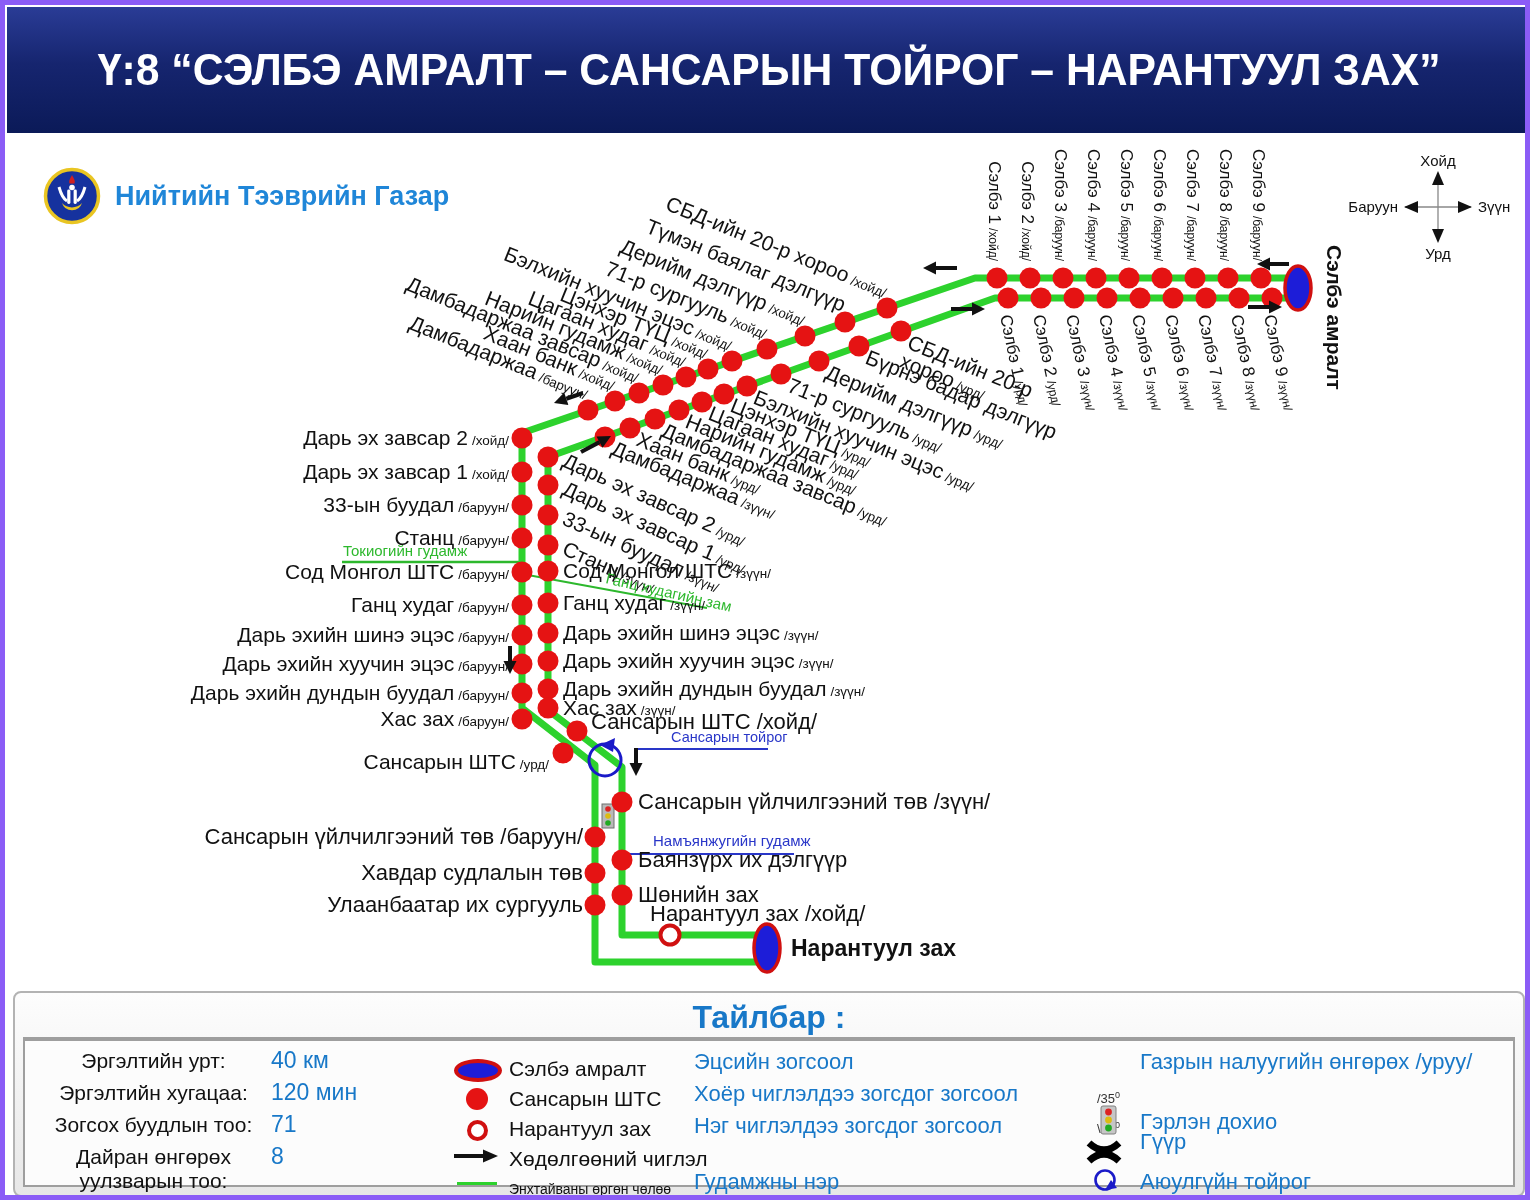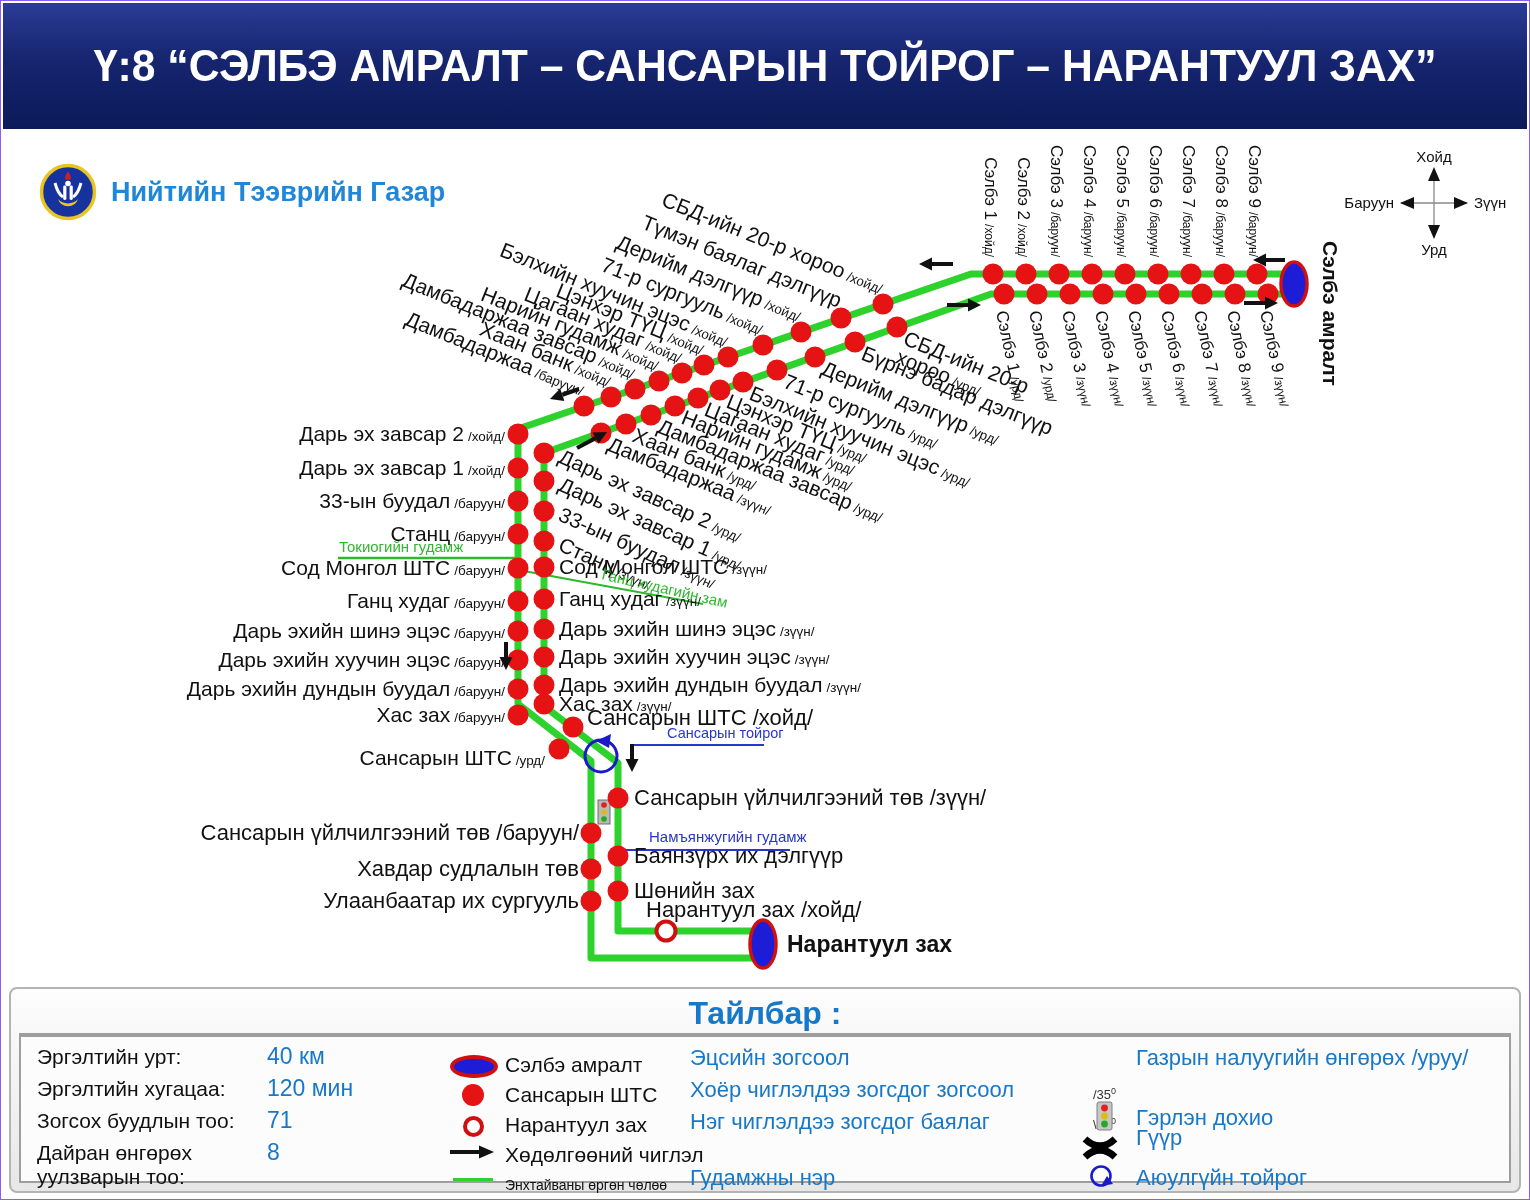--- a/index.html
+++ b/index.html
@@ -1,32 +1,32 @@
 <!DOCTYPE html>
 <html><head>
 <meta charset="utf-8">
 <style>
   html,body{margin:0;padding:0;background:#fff;}
   #page{position:relative;width:1530px;height:1200px;background:#ffffff;
         font-family:"Liberation Sans",sans-serif;overflow:hidden;
-        border:1px solid #8b5cf6;box-sizing:border-box;}
+        border:5px solid #8b5cf6;box-sizing:border-box;}
   .header{position:absolute;left:2px;top:2px;width:1524px;height:126px;
           background:linear-gradient(180deg,#2a3c96 0%,#16256f 45%,#0b1a58 100%);
           display:flex;align-items:center;justify-content:center;}
   .header-title{color:#ffffff;font-size:44px;font-weight:bold;white-space:nowrap;transform:scaleX(.97);}
   .logo{position:absolute;left:38px;top:162px;width:58px;height:58px;}
   .agency{position:absolute;left:110px;top:176px;font-size:27px;font-weight:bold;color:#1f86d8;}
   #map{position:absolute;left:0;top:0;width:1530px;height:1200px;}
   .legend{position:absolute;left:8px;top:986px;width:1512px;height:206px;
           background:linear-gradient(180deg,#fdfdfd,#e7e7e7);
           border:2px solid #b3b3b3;border-radius:8px;box-sizing:border-box;}
   .legend-title{position:absolute;top:6px;left:0;right:0;text-align:center;
           font-size:32px;font-weight:bold;color:#1878c8;}
   .legend-box{position:absolute;left:8px;right:8px;top:44px;bottom:8px;background:#fcfcfc;
-          border:2px solid #9e9e9e;border-top-width:4px;box-sizing:border-box;}
+          border:2px solid #9e9e9e;border-top-width:4px;box-sizing:border-box;text-align:center;}
   .legend-box > div, .legend-box > span{position:absolute;}
   .stat-l{left:16px;width:225px;font-size:21px;color:#111;line-height:24px;}
   .stat-v{left:246px;font-size:23px;font-weight:normal;color:#1878c8;}
   .sym-label{left:484px;font-size:21px;color:#111;}
   .sym-label.small{font-size:14px;}
   .desc{left:669px;font-size:22px;color:#1878c8;}
   .extra-label{left:1115px;font-size:22px;color:#1878c8;}
   .slope{left:1072px;font-size:13px;color:#333;margin-top:37px;}
   .slope sup{font-size:9px;}
   .sym-ellipse{left:429px;width:40px;height:15px;background:#1d1dd8;border:4px solid #d01010;border-radius:50%;}
@@ -269,21 +269,21 @@
       <span class="sym-line" style="top:141px"></span>
 
       <div class="sym-label" style="top:16px">Сэлбэ амралт</div>
       <div class="sym-label" style="top:46px">Сансарын ШТС</div>
       <div class="sym-label" style="top:76px">Нарантуул зах</div>
       <div class="sym-label" style="top:106px">Хөдөлгөөний чиглэл</div>
       <div class="sym-label small" style="top:140px">Энхтайваны өргөн чөлөө</div>
 
       <div class="desc" style="top:8px">Эцсийн зогсоол</div>
       <div class="desc" style="top:40px">Хоёр чиглэлдээ зогсдог зогсоол</div>
-      <div class="desc" style="top:72px">Нэг чиглэлдээ зогсдог баялаг</div>
+      <div class="desc" style="top:72px">Нэг чиглэлдээ зогсдог зогсоол</div>
       <div class="desc" style="top:128px">Гудамжны нэр</div>
 
       <div class="slope" style="top:12px"><span>/35</span><sup>0</sup></div>
       <div class="slope" style="top:42px"><span>\35</span><sup>0</sup></div>
       <span style="left:1075px;top:64px">
         <svg width="17" height="30">
             <rect x="1" y="1" width="15" height="28" rx="2" fill="#c6c6c6" stroke="#808080"></rect>
             <circle cx="8.5" cy="7" r="3.4" fill="#dd2222"></circle>
             <circle cx="8.5" cy="15" r="3.4" fill="#ddbb11"></circle>
             <circle cx="8.5" cy="23" r="3.4" fill="#22aa22"></circle>

